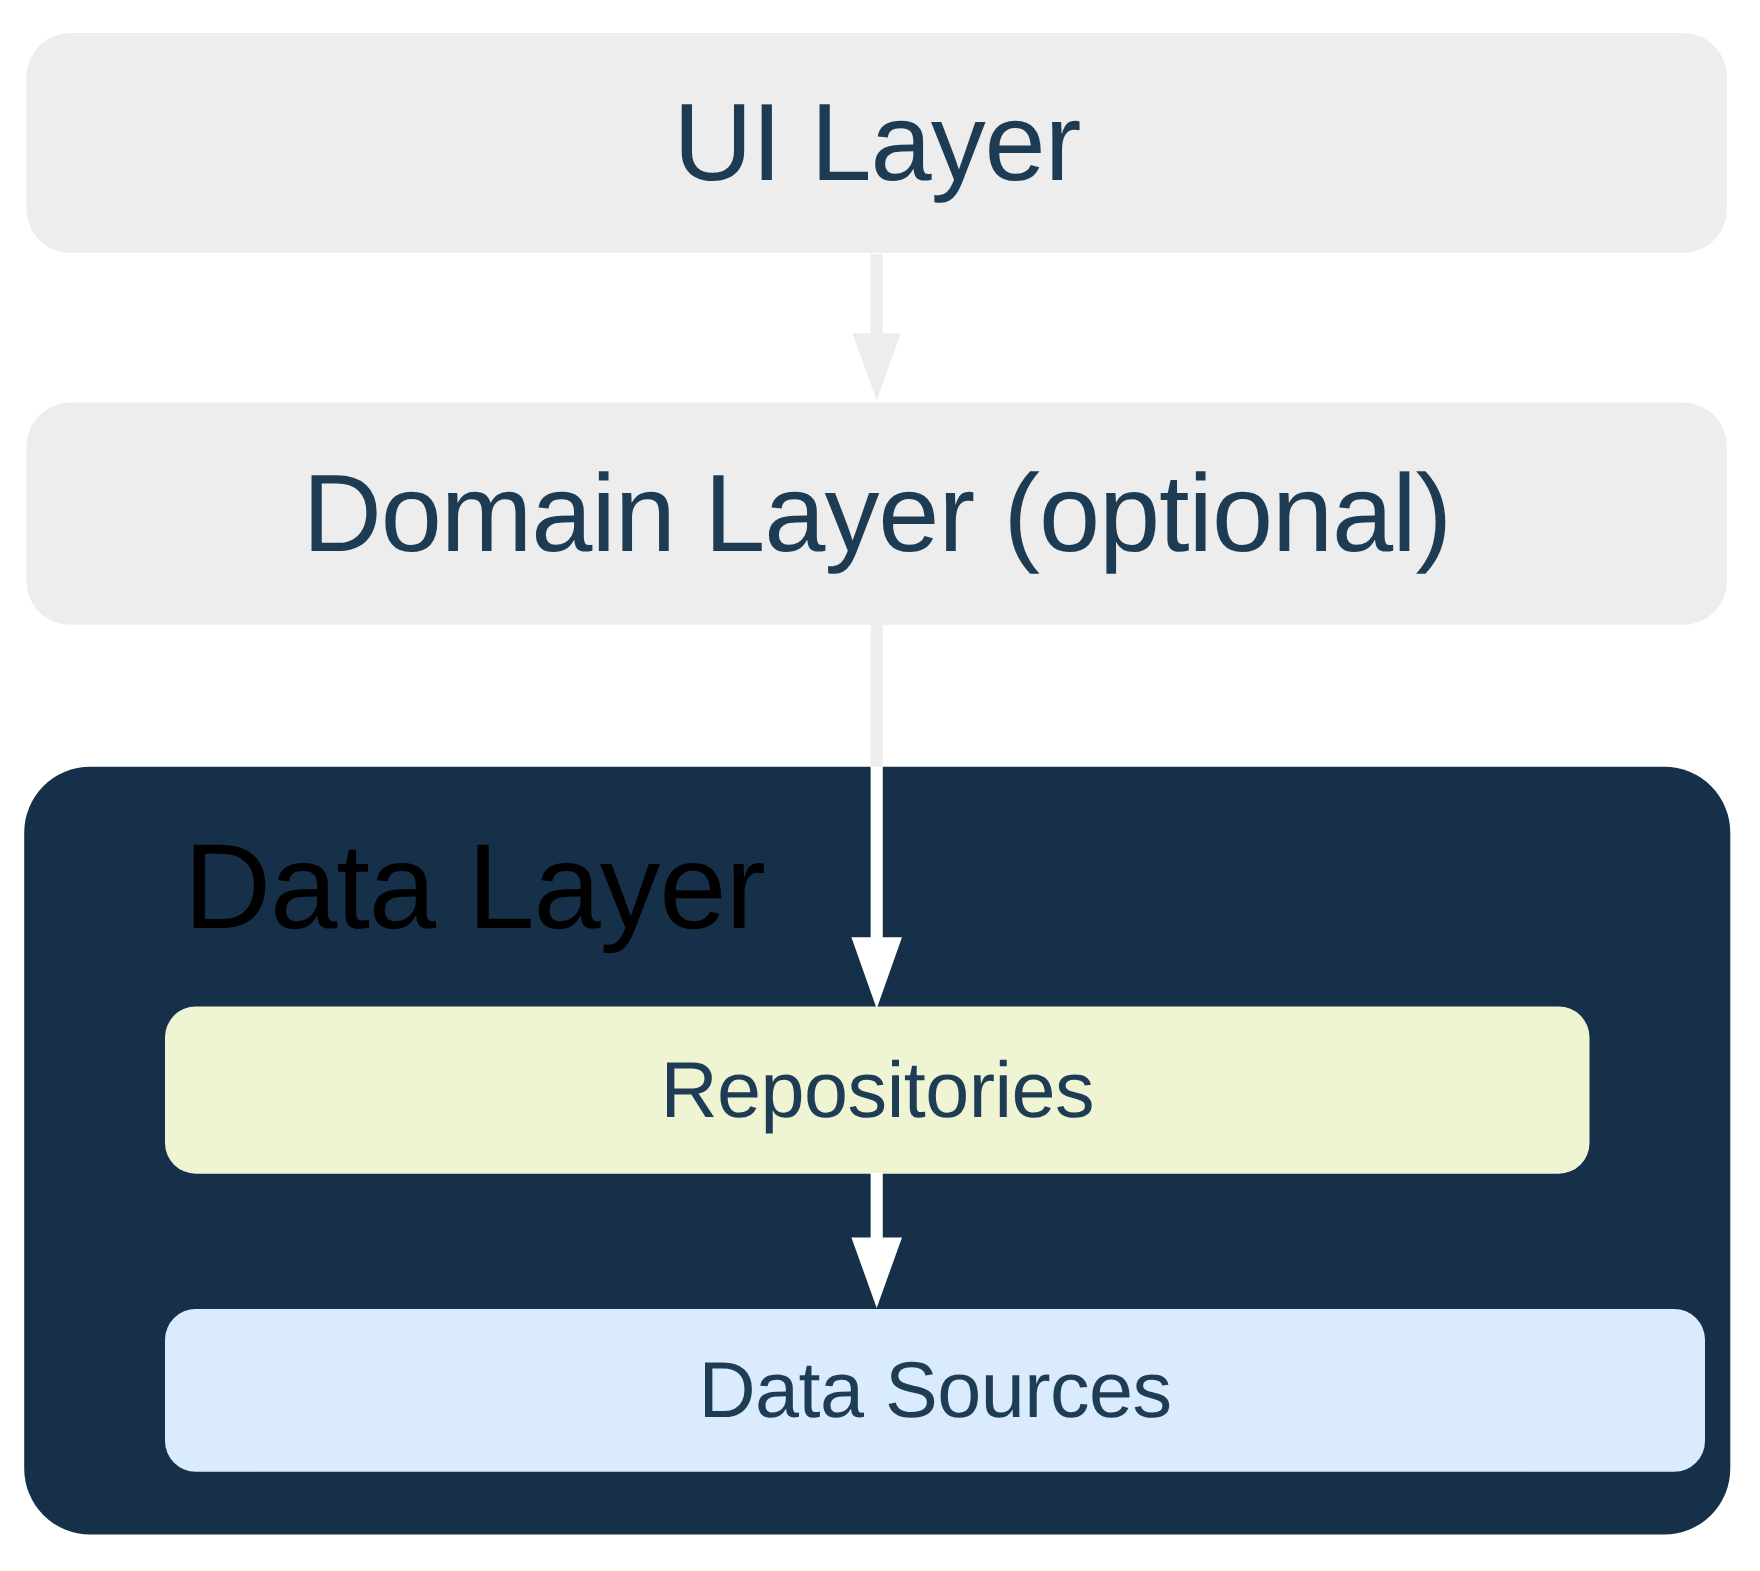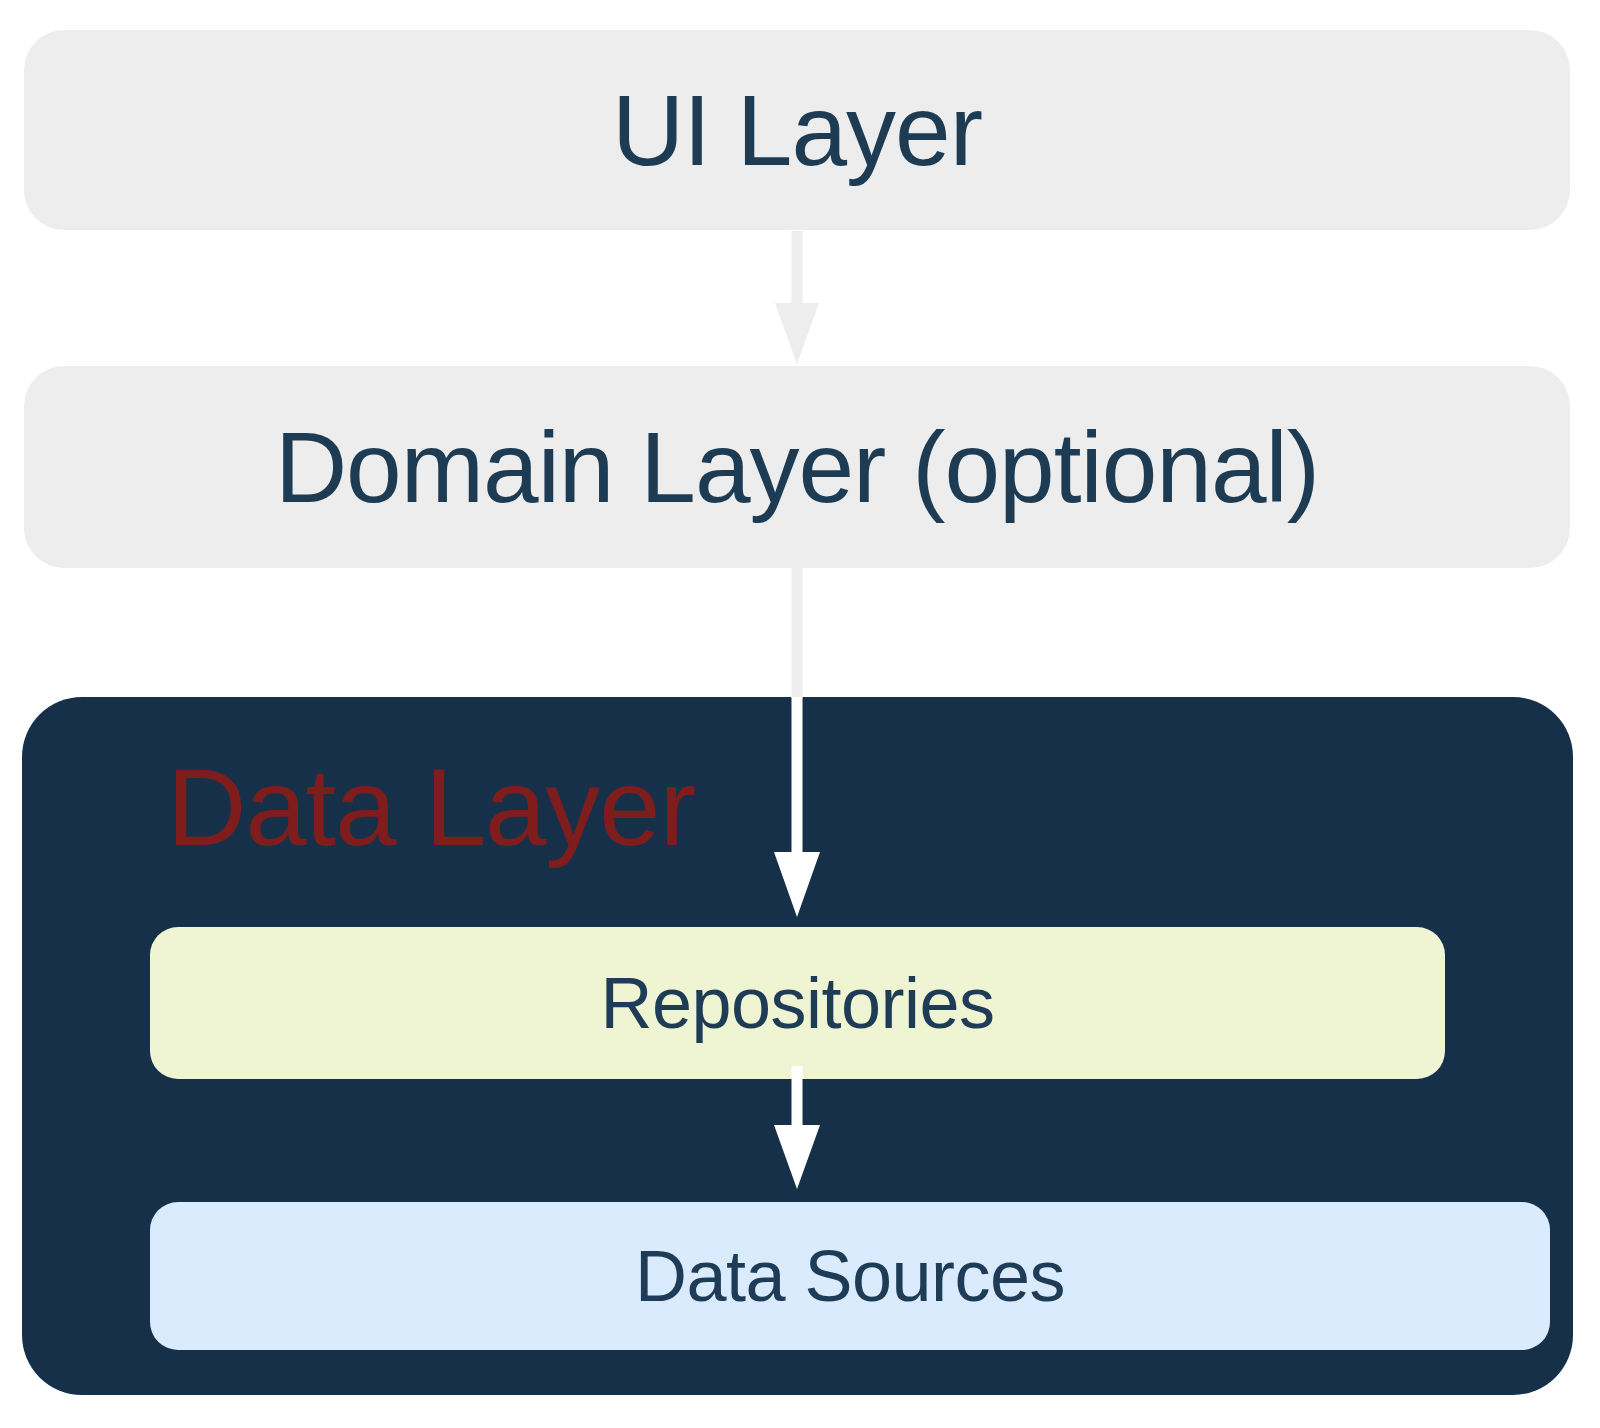--- a/index.html
+++ b/index.html
@@ -39,32 +39,31 @@
   }
   .data-layer {
     left: 22px; top: 697px;
     width: 1551px; height: 698px;
     background: #163049;
     border-radius: 60px;
   }
   .data-layer-title {
     position: absolute;
     left: 145px; top: 52px;
-    color: #7f1d1d;
+    color: #000000;
     font-size: 110px;
     line-height: 110px;
     letter-spacing: -1px;
     white-space: nowrap;
   }
   .inner-box {
     border-radius: 28px;
     color: #1e3c55;
     font-size: 72px;
     letter-spacing: -0.5px;
-    margin-top: 12px;
   }
   .repositories-box {
     left: 150px; top: 915px;
     width: 1295px; height: 152px;
     background: #eff4d3;
   }
   .data-sources-box {
     left: 150px; top: 1190px;
     width: 1400px; height: 148px;
     background: #d9ebfc;

